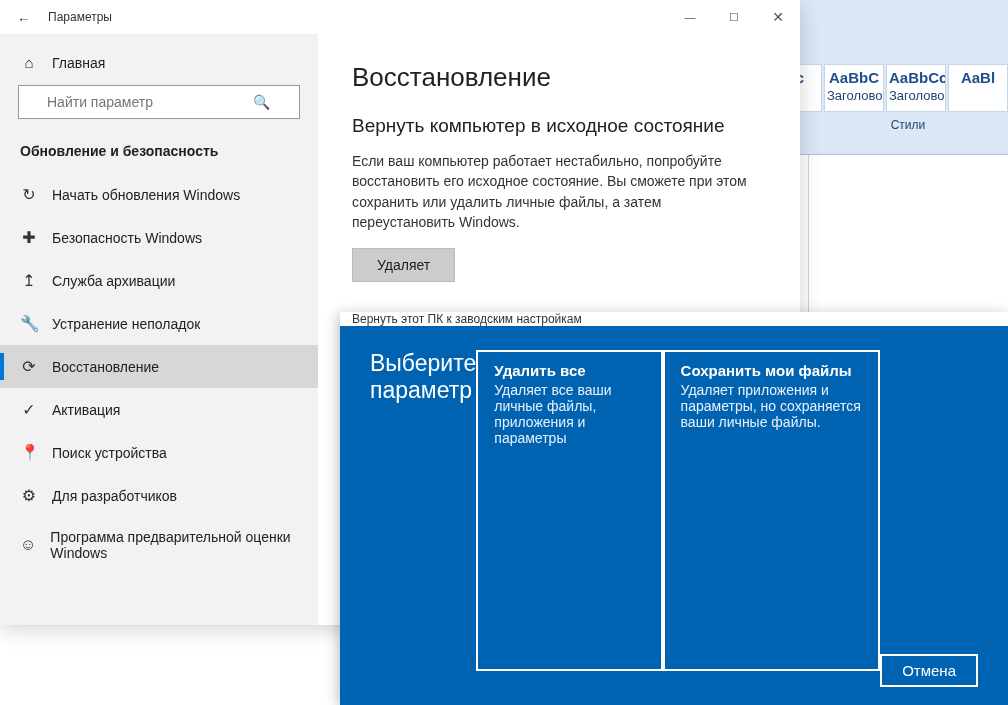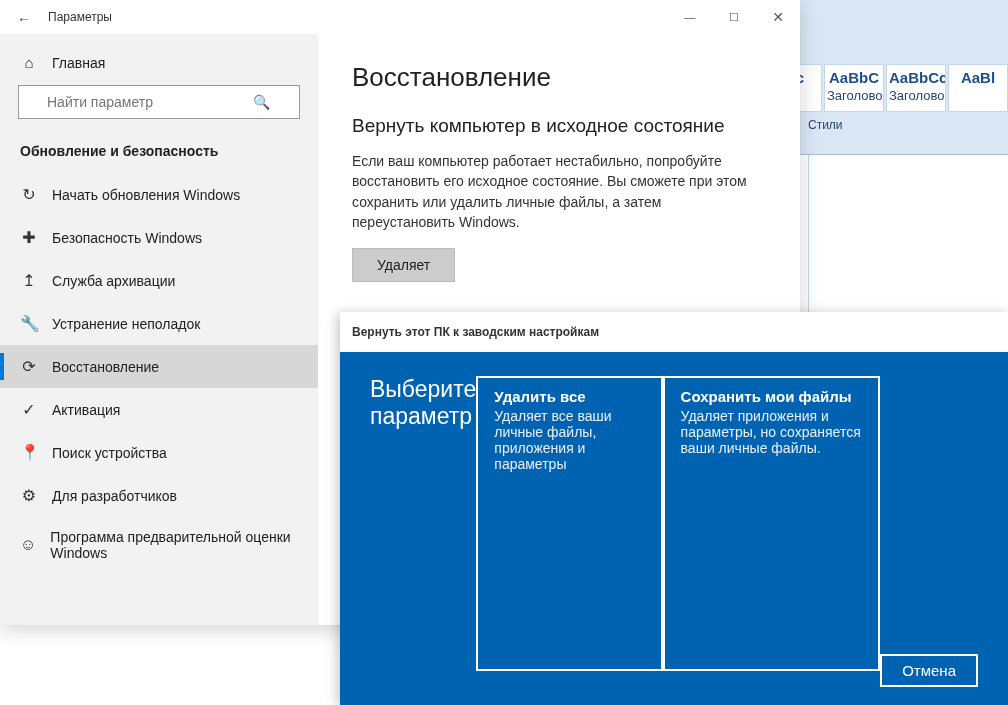--- a/index.html
+++ b/index.html
@@ -4,21 +4,21 @@
 <style>
   * { box-sizing: border-box; margin: 0; padding: 0; font-family: "Segoe UI", Tahoma, sans-serif; }
   body { width: 1008px; height: 705px; overflow: hidden; background: #fff; position: relative; }
 
   
   .word-ribbon { position: absolute; top: 0; left: 0; right: 0; height: 155px; background: #dbe7f5; border-bottom: 1px solid #a9beda; }
   .styles-gallery { position: absolute; top: 60px; right: 0; display: flex; gap: 2px; padding: 4px 0 4px 4px; }
   .style-box { width: 60px; height: 48px; background: #fff; border: 1px solid #c5d6ea; text-align: center; padding: 4px 2px; font-size: 11px; color: #1f3a6e; overflow: hidden; }
   .style-box .sample { font-size: 15px; color: #1f4e8c; font-weight: bold; }
   .style-box .lab { font-size: 13px; color: #274574; margin-top: 2px; }
-  .styles-label { position: absolute; top: 118px; left: 808px; right: 0; text-align: left; font-size: 12px; color: #274574; }
+  .styles-label { position: absolute; top: 118px; left: 808px; right: 0; text-align: center; font-size: 12px; color: #274574; }
   .doc-area { position: absolute; top: 155px; left: 808px; right: 0; bottom: 0; background: #fff; border-left: 1px solid #c5d6ea; }
 
   
   .settings-window { position: absolute; top: 0; left: 0; width: 800px; height: 625px; background: #fff; box-shadow: 0 4px 20px rgba(0,0,0,.18); display: flex; flex-direction: column; }
   .titlebar { height: 34px; display: flex; align-items: center; padding: 0 0 0 8px; color: #333; font-size: 12px; }
   .titlebar .back { width: 32px; text-align: center; font-size: 14px; color: #444; }
   .titlebar .title { flex: 1; padding-left: 8px; }
   .win-controls { display: flex; }
   .win-controls div { width: 44px; height: 34px; display: flex; align-items: center; justify-content: center; font-size: 11px; color: #555; }
   .win-controls .x { font-size: 14px; }
@@ -37,21 +37,21 @@
   .nav-item.active::before { content: ""; position: absolute; left: 0; top: 8px; bottom: 8px; width: 4px; background: #0078d7; }
 
   .content { flex: 1; padding: 28px 34px; overflow: hidden; }
   .content h1 { font-size: 26px; font-weight: 400; color: #222; margin-bottom: 22px; }
   .content h2 { font-size: 19px; font-weight: 400; color: #222; margin-bottom: 14px; }
   .content p { font-size: 14px; color: #333; line-height: 1.45; margin-bottom: 16px; max-width: 420px; }
   .btn-grey { display: inline-block; background: #ccc; border: 1px solid #bbb; padding: 8px 24px; font-size: 14px; color: #222; }
 
   
   .reset-dialog { position: absolute; top: 312px; left: 340px; right: 0; bottom: 0; background: #fff; box-shadow: -2px 2px 12px rgba(0,0,0,.25); display: flex; flex-direction: column; }
-  .reset-titlebar { height: 40px; background: #fff; border-bottom: 0; display: flex; align-items: center; padding: 4px 12px; font-size: 12px; color: #333; font-weight: bold; }
+  .reset-titlebar { height: 14px; background: #fff; border-bottom: 0; display: flex; align-items: center; padding: 4px 12px; font-size: 12px; color: #333; }
   .reset-body { flex: 1; background: #0063b1; padding: 24px 30px 18px 30px; display: flex; flex-direction: row; color: #fff; }
   .reset-body h2 { font-size: 23px; font-weight: 300; margin-bottom: 22px; }
   .option { border: 2px solid #fff; padding: 10px 16px; margin-bottom: 16px; }
   .option .opt-title { font-size: 15px; font-weight: 600; margin-bottom: 3px; }
   .option .opt-desc { font-size: 14px; font-weight: 300; color: #e8f1fb; }
   .reset-footer { margin-top: auto; display: flex; justify-content: flex-end; padding-top: 20px; }
   .btn-outline { border: 2px solid #fff; background: transparent; color: #fff; padding: 6px 20px; font-size: 15px; }
 </style>
 </head>
 <body>

